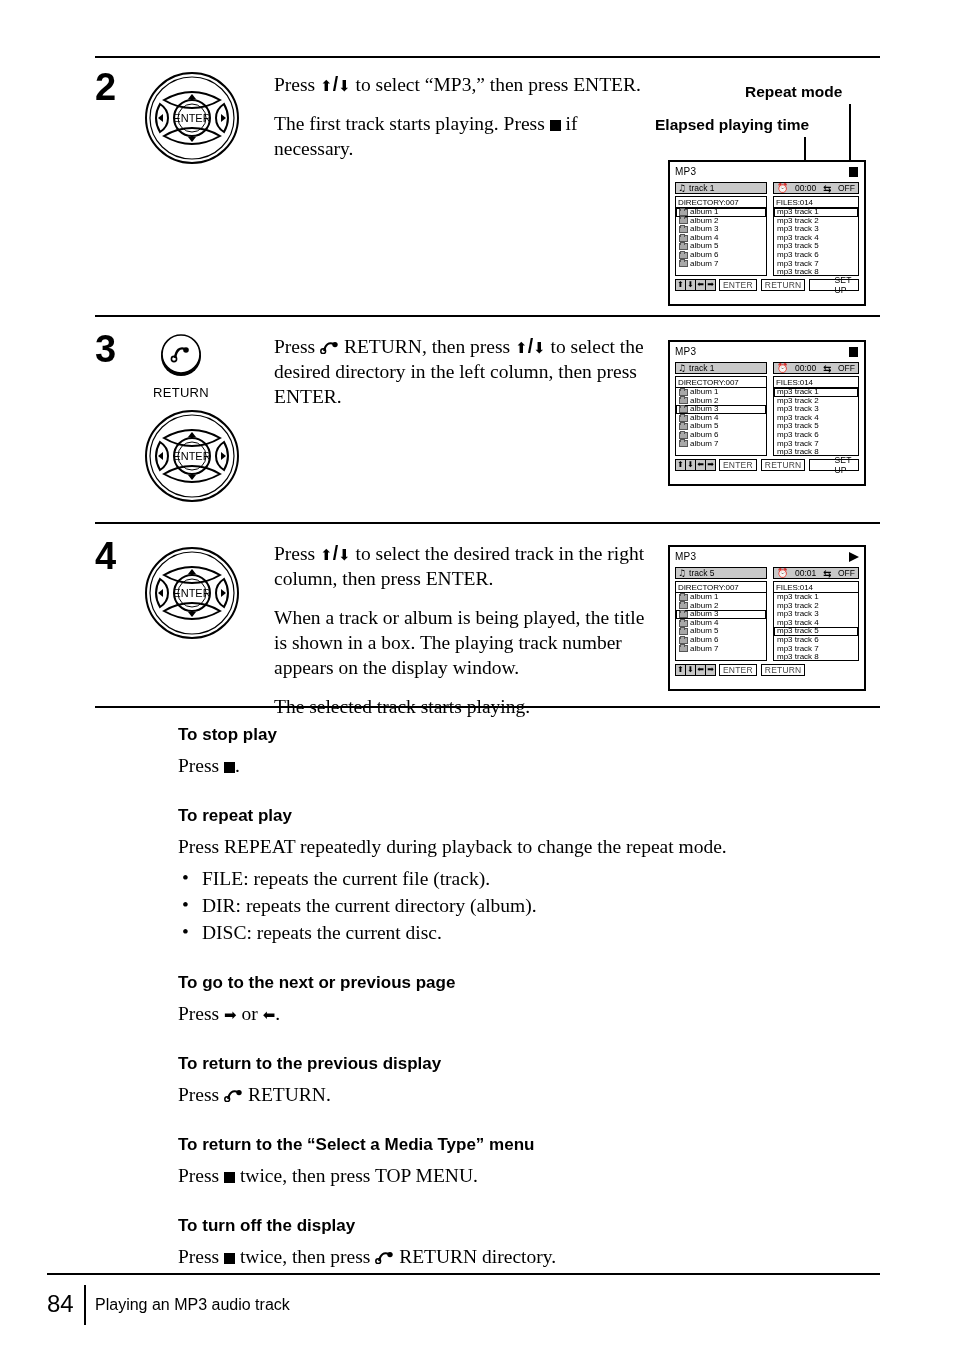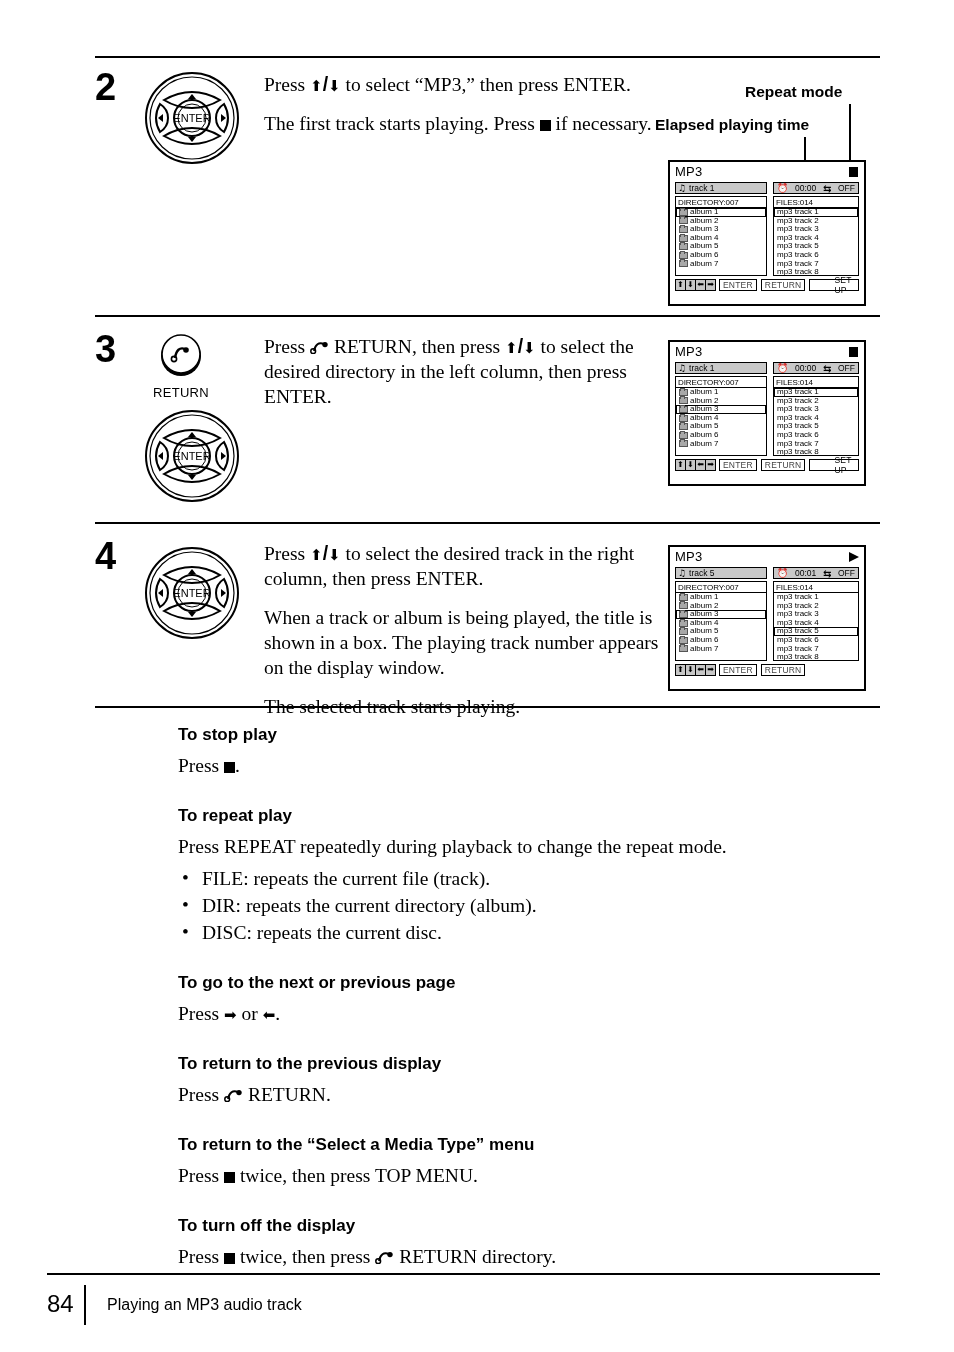--- a/index.html
+++ b/index.html
@@ -57,21 +57,21 @@
     left: 48px;
   }
   .step-text {
     position: absolute;
     left: 165px;
     width: 400px;
     font-family: "Liberation Serif", serif;
     font-size: 19.5px;
     line-height: 25px;
   }
-  .step-text p { margin: 0 0 14px 4px; }
+  .step-text p { margin: 0 0 14px 14px; }
   .step-text p:last-child { margin-bottom: 0; }
 
   
   .dpad { position: relative; width: 98px; height: 96px; }
   .dpad svg { display: block; }
 
   
   .returnkey { position: relative; width: 76px; height: 62px; text-align: center; }
   .returnkey .rk-label {
     font-family: "Liberation Sans", sans-serif;
@@ -132,21 +132,21 @@
   }
   #osd-1 { left: 668px; top: 160px; height: 146px; }
   #osd-2 { left: 668px; top: 340px; height: 146px; }
   #osd-3 { left: 668px; top: 545px; height: 146px; }
 
   .osd-top {
     position: relative;
     height: 15px;
   }
   .osd-title {
-    font-size: 13px;
+    font-size: 10px;
     line-height: 12px;
     letter-spacing: 0.2px;
   }
   .osd-state {
     position: absolute;
     right: 1px;
     top: 1px;
     width: 9px;
     height: 11px;
   }
@@ -332,21 +332,21 @@
   #footer-divider {
     position: absolute;
     left: 84px;
     top: 1285px;
     width: 2px;
     height: 40px;
     background: #000;
   }
   #footer-text {
     position: absolute;
-    left: 107px;
+    left: 95px;
     top: 1295px;
     font-family: "Liberation Sans", sans-serif;
     font-size: 16px;
     line-height: 20px;
   }
 </style>
 </head>
 <body>
 
 <div class="page">

